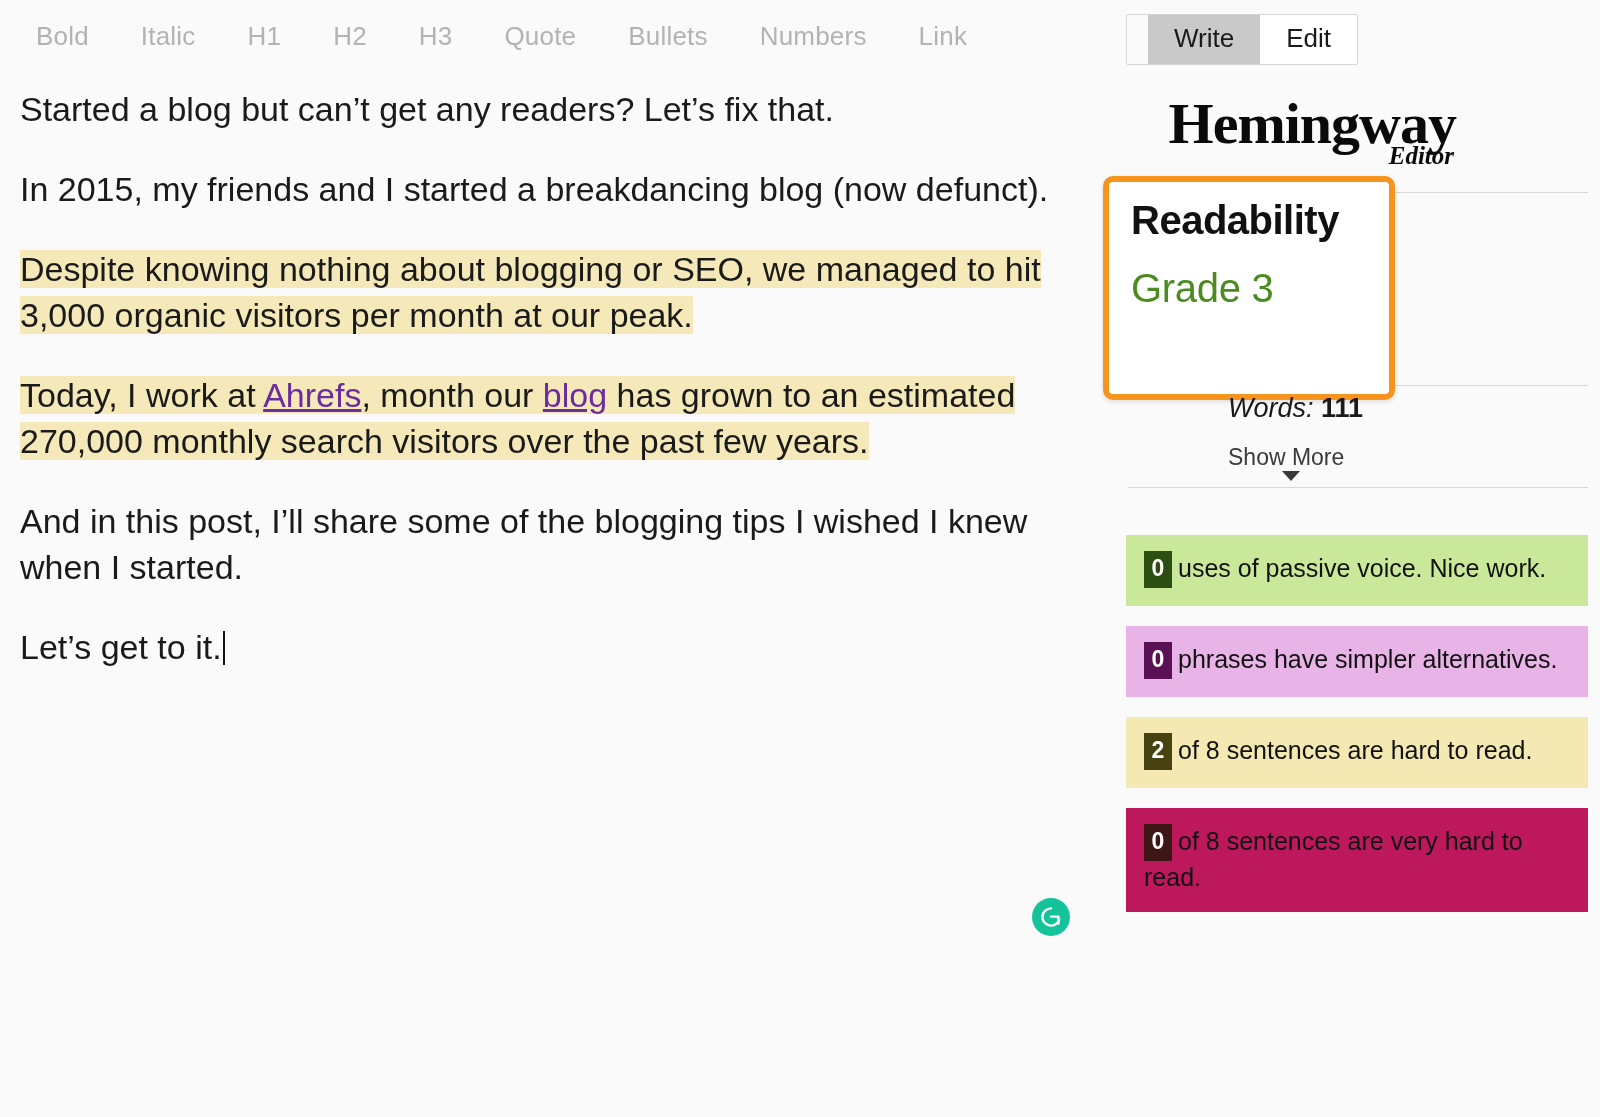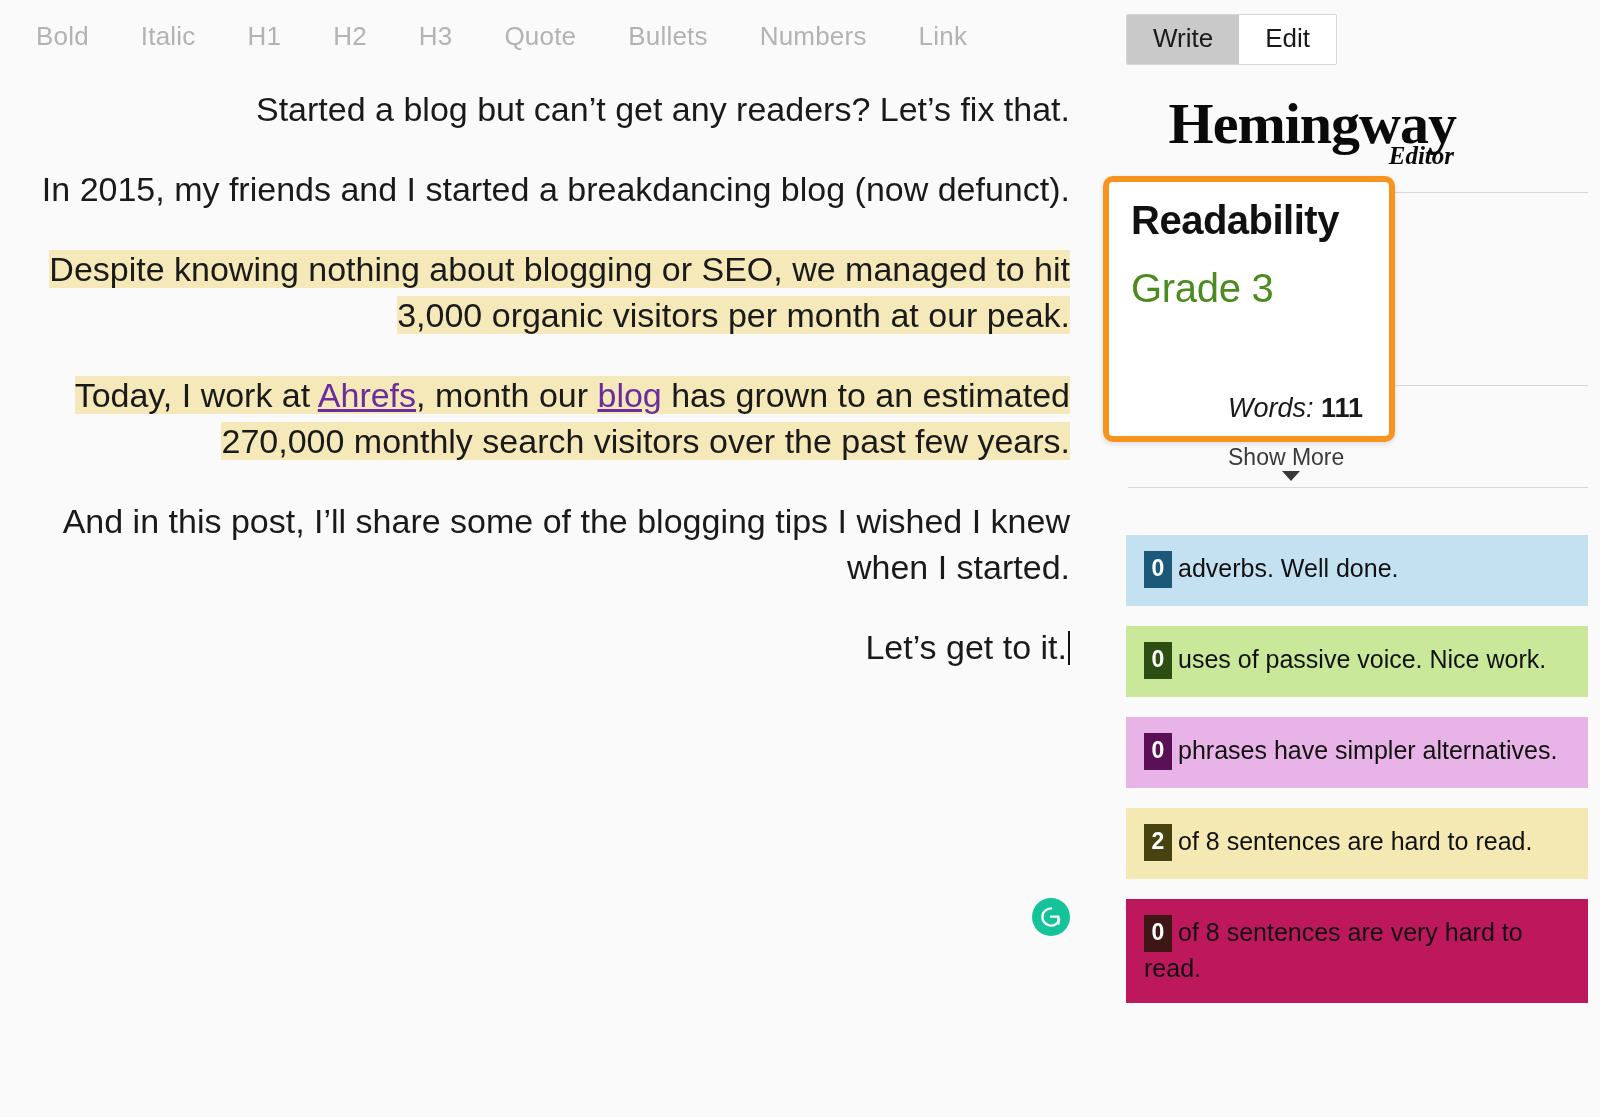--- a/index.html
+++ b/index.html
@@ -15,21 +15,20 @@
     position: relative;
   }
 
   
   #editor-pane {
     position: absolute;
     left: 0; top: 0;
     width: 1100px;
     height: 973px;
     background: #fafafa;
-    text-align: right;
   }
 
   #format-toolbar {
     position: absolute;
     left: 0; top: 0;
     height: 72px;
     width: 1100px;
     display: flex;
     align-items: center;
     padding-left: 36px;
@@ -105,20 +104,21 @@
   }
 
   #mode-toggle {
     position: absolute;
     left: 26px;
     top: 14px;
     display: flex;
     border: 1px solid #d6d6d6;
     border-radius: 2px;
     overflow: hidden;
+    padding-left: 21px;
   }
   .mode-btn {
     font-size: 26px;
     padding: 8px 26px 10px 26px;
     cursor: pointer;
     user-select: none;
     color: #1a1a1a;
     background: #ffffff;
   }
   .mode-btn.active {
@@ -159,21 +159,21 @@
   }
   #divider-1 { top: 192px; }
   #divider-2 { top: 385px; }
   #divider-3 { top: 487px; }
 
   #readability-card {
     position: absolute;
     left: 3px;
     top: 176px;
     width: 292px;
-    height: 266px;
+    height: 224px;
     background: #ffffff;
     border: 6px solid #f7941e;
     border-radius: 10px;
     box-sizing: border-box;
     padding: 14px 0 0 22px;
     box-shadow: 0 2px 5px rgba(0,0,0,0.12);
   }
   #readability-title {
     font-size: 40px;
     font-weight: bold;
@@ -325,23 +325,20 @@
     <span class="wc-value">111</span>
   </div>
 
   <div id="show-more">
     <span>Show More</span>
     <span id="show-more-caret"></span>
   </div>
 
   <div id="stat-cards">
 
-    <div class="stat-card" style="background:#c4e1f2;">
-      <span class="stat-badge" style="background:#1c5878;">0</span><span>adverbs. Well done.</span>
-    </div>
 
     <div class="stat-card" style="background:#c9e89a;">
       <span class="stat-badge" style="background:#2d4e12;">0</span><span>uses of passive voice. Nice work.</span>
     </div>
 
     <div class="stat-card" style="background:#e8b3e6;">
       <span class="stat-badge" style="background:#5a1055;">0</span><span>phrases have simpler alternatives.</span>
     </div>
 
     <div class="stat-card" style="background:#f4e9b3;">

